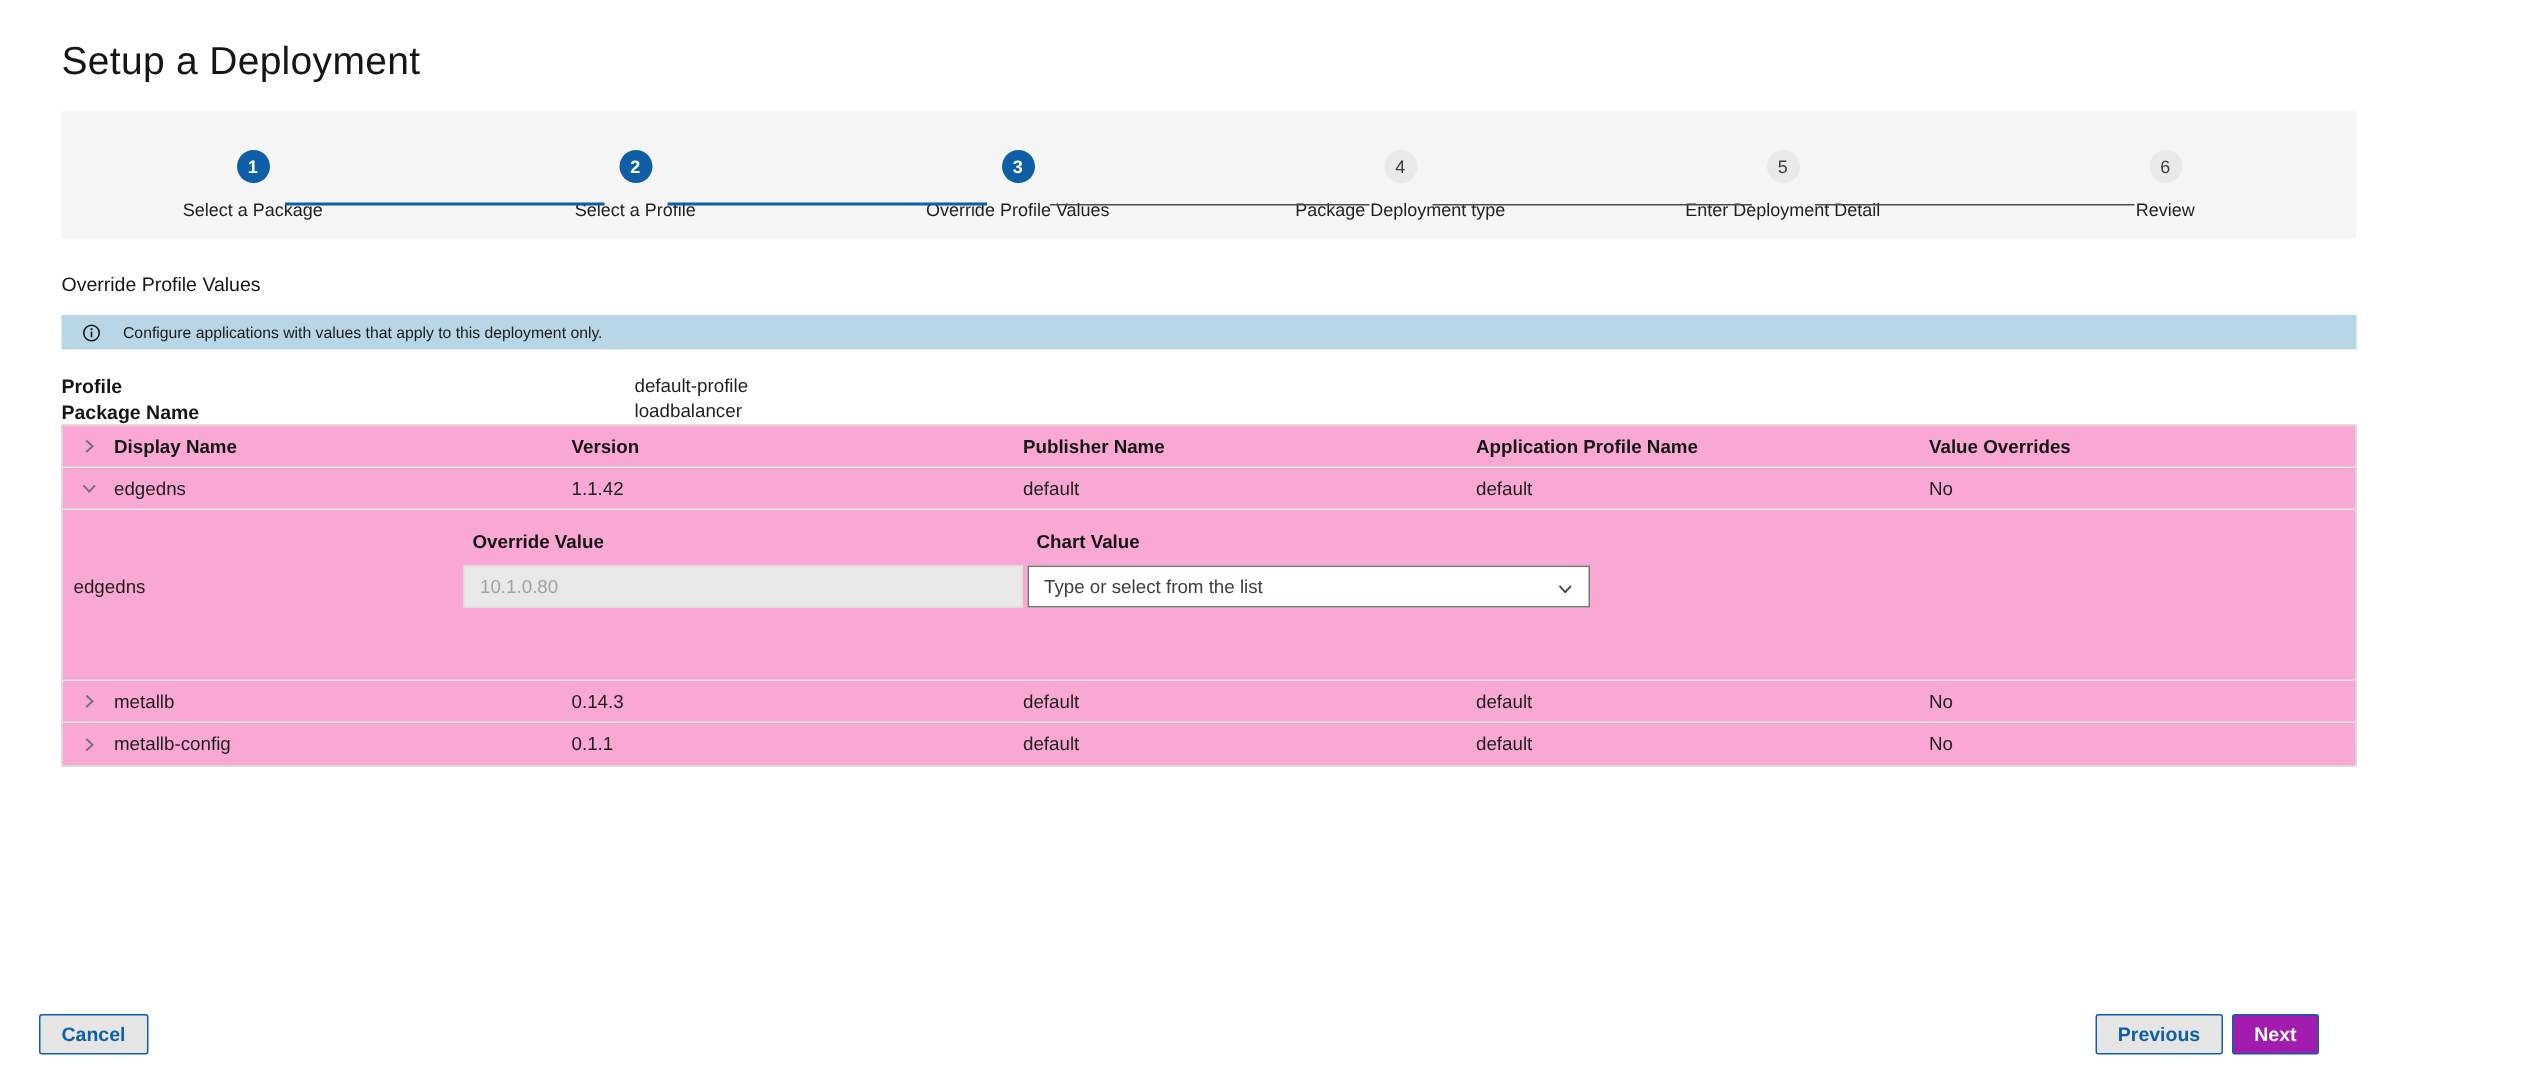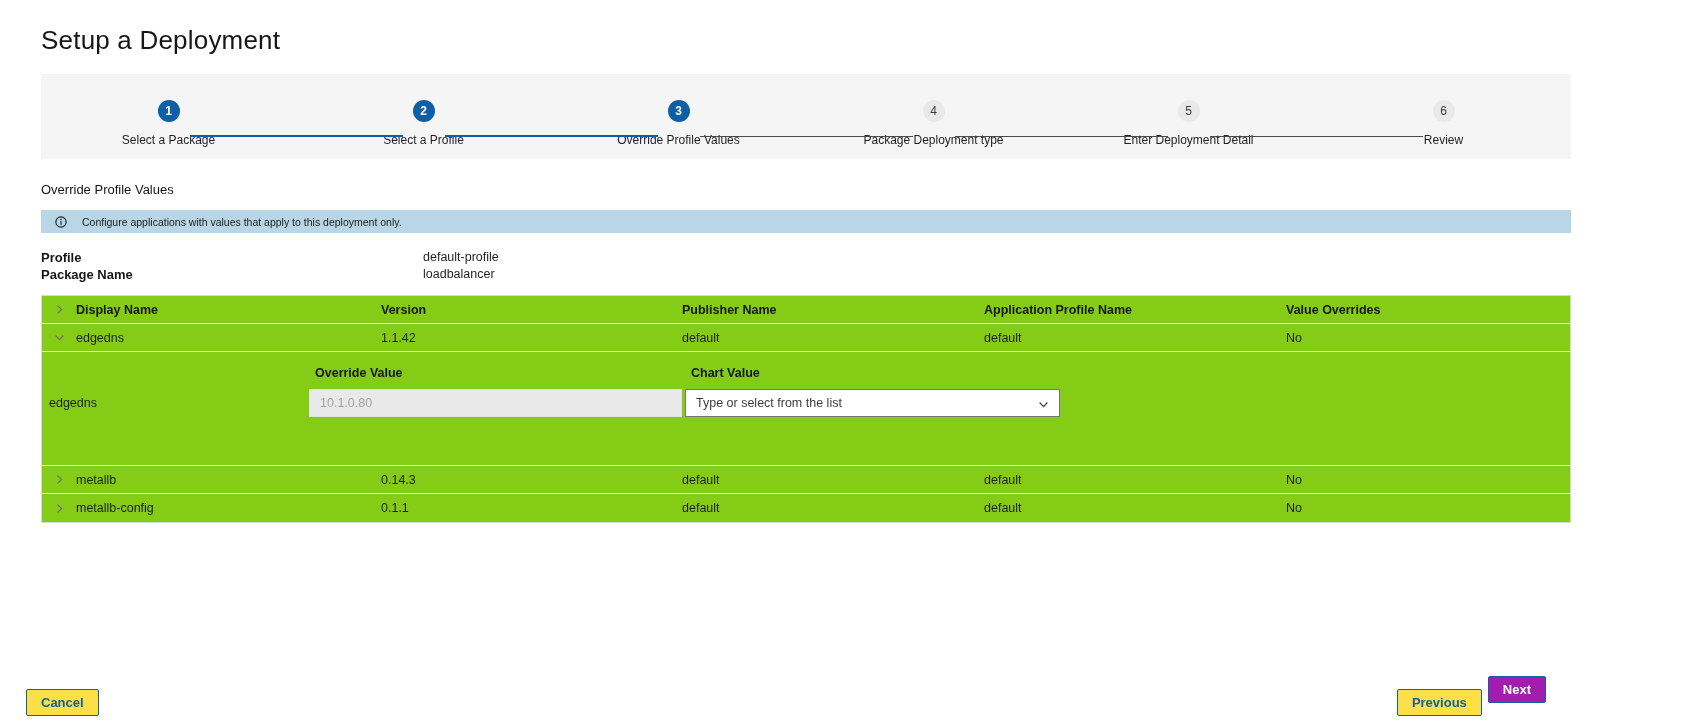--- a/index.html
+++ b/index.html
@@ -97,24 +97,23 @@
   .info-banner .msg { font-size: 10.5px; color: #1b1b1b; text-align: right; }
 
   
   .pkg-info { margin-top: 16px; font-size: 12.5px; }
   .pkg-row { display: flex; line-height: 17px; }
   .pkg-row .lbl { width: 382px; font-weight: bold; font-size: 13px; color: #161616; }
   .pkg-row .val { color: #1f1f1f; }
 
   
   .app-table {
-    margin-top: 12px;
     width: 1530px;
     border: 1px solid #d8d8d8;
-    background: #84cc16;
+    background: #f9a8d4;
   }
   .trow {
     display: grid;
     grid-template-columns: 34px 305px 301px 302px 302px 1fr;
     align-items: center;
     min-height: 28px;
     border-bottom: 1px solid #e6e6e6;
     font-size: 12.5px;
   }
   .trow:last-child { border-bottom: none; }
@@ -196,24 +195,23 @@
     padding: 0 14px;
     font-size: 13px;
     font-weight: bold;
     font-family: inherit;
     border-radius: 2px;
     cursor: pointer;
     display: inline-flex;
     align-items: center;
   }
   .btn.outline {
-    background: #fde047;
+    background: #e5e5e5;
     border: 1px solid #0e5fa5;
     color: #0e5fa5;
-    margin-top: 13px;
   }
   .btn.solid {
     background: #a21caf;
     border: 1px solid #0e5fa5;
     color: #fff;
   }
 </style>
 </head>
 <body>
 

